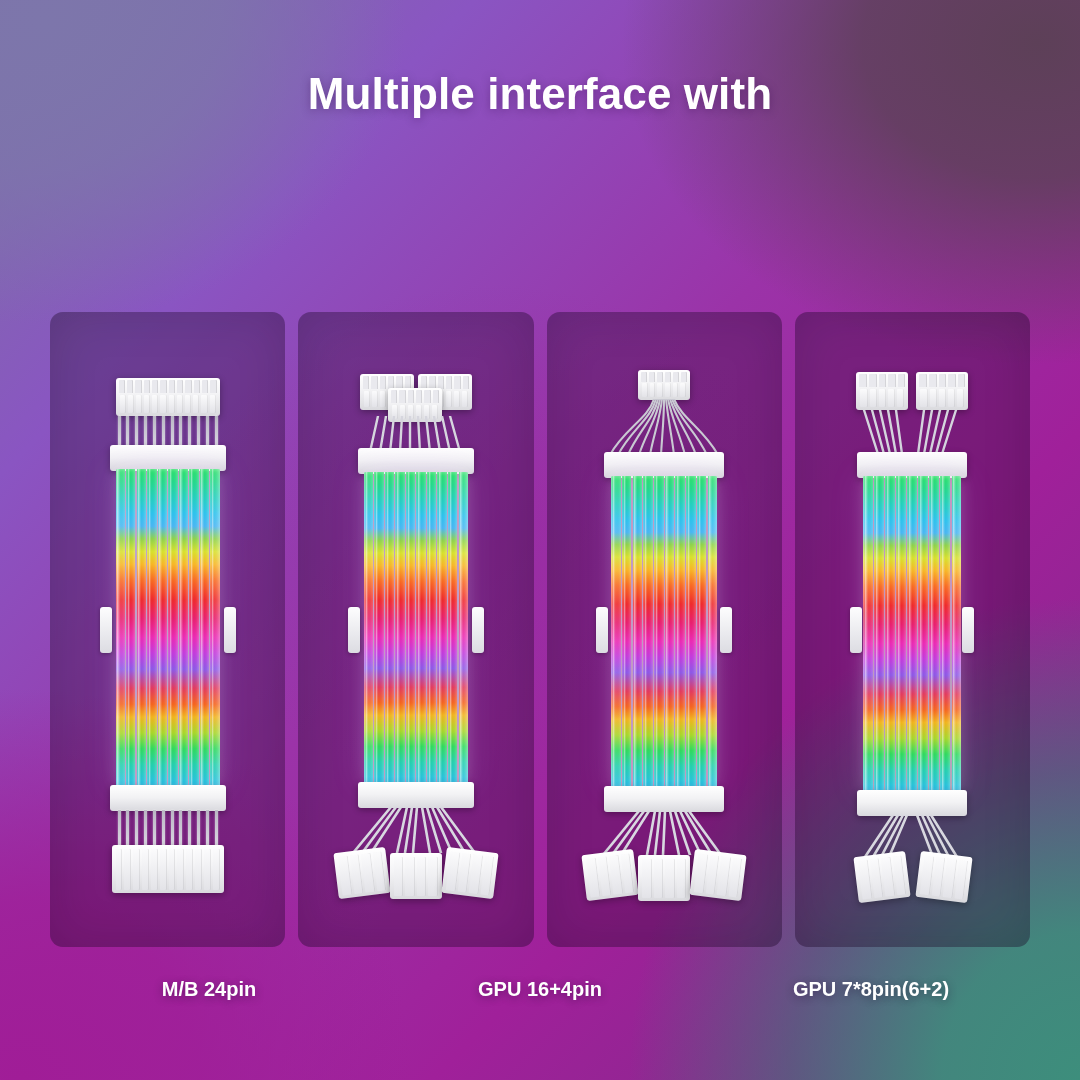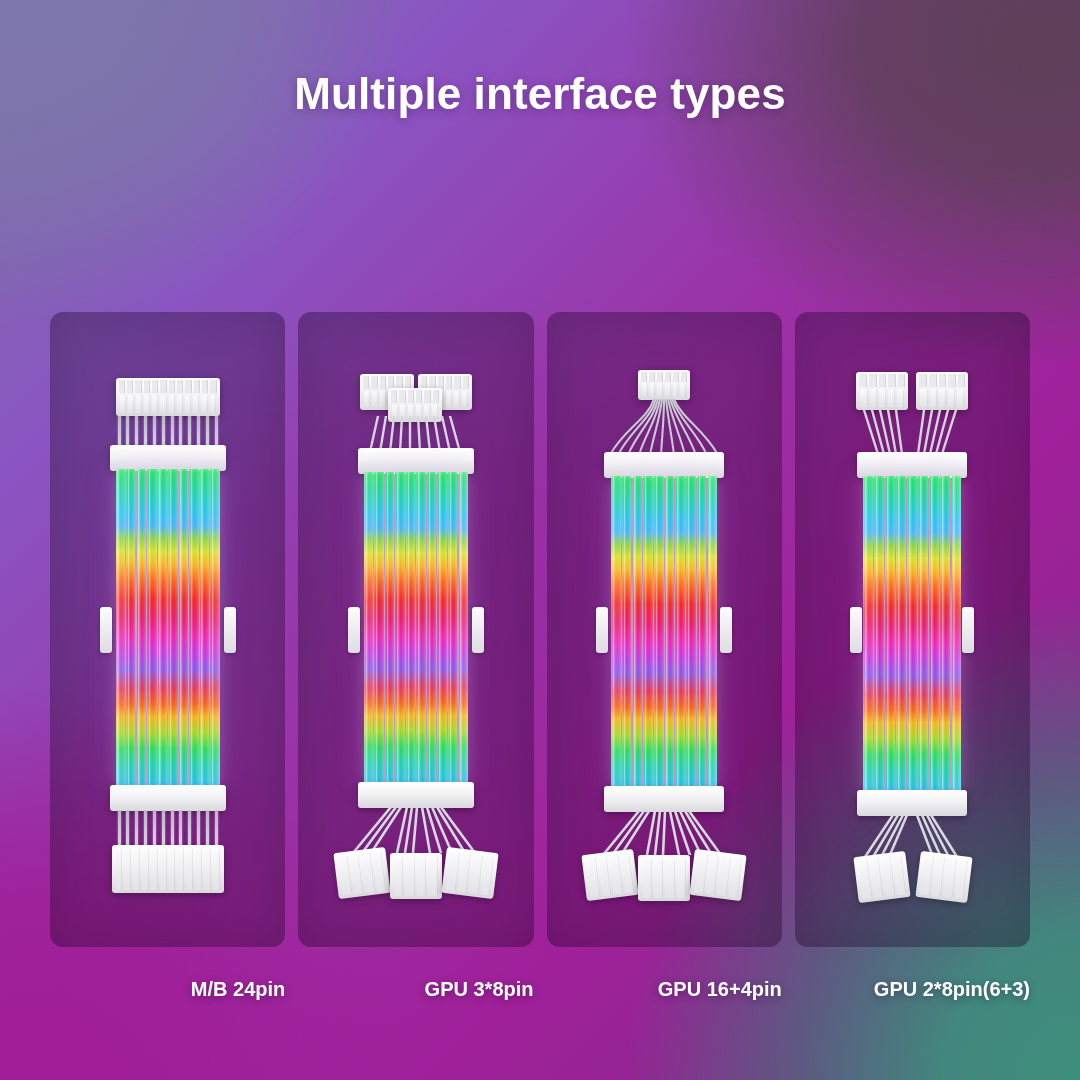--- a/index.html
+++ b/index.html
@@ -111,38 +111,38 @@
   
   .cone{ position:absolute; left:50%; transform:translateX(-50%); }
   .cone svg{ display:block; }
 
   
   .legs{ position:absolute; left:50%; transform:translateX(-50%); }
   .legs svg{ display:block; }
 
   
   .captions{ position:absolute; left:50px; top:975px; width:980px; z-index:6; display:flex; gap:13px; }
-  .cap{ flex:1 1 0; text-align:right; color:#fff; font-size:20px; font-weight:700; line-height:1.45;
+  .cap{ flex:1 1 0; text-align:center; color:#fff; font-size:20px; font-weight:700; line-height:1.45;
         text-shadow:0 2px 8px rgba(30,5,45,.4); }
   .cap .l2{ display:block; }
 </style>
 </head>
 <body>
 
 <div id="bg">
   <div class="g g1"></div>
   <div class="g g2"></div>
   <div class="g g4"></div>
   <div class="g g5"></div>
   <div class="g g6"></div>
   <div class="g g3"></div>
 </div>
 
 <div class="headings">
-  <div class="h-line h1">Multiple interface types</div>
+  <div class="h-line h1">Multiple interface with</div>
 </div>
 
 <div class="panels">
 
   <div class="panel">
     <div class="panel-inner">
       <div class="cable">
 
         <div class="conn" style="left:50%;transform:translateX(-50%);top:66px;width:104px;height:38px;">
           <div class="teeth">
@@ -650,23 +650,19 @@
   </div>
 
 </div>
 
 <div class="captions">
   <div class="cap">
     <span>M/B 24pin</span>
     <span class="l2"></span>
   </div>
   <div class="cap">
-    <span>GPU 3*8pin</span>
-    <span class="l2"></span>
-  </div>
-  <div class="cap">
     <span>GPU 16+4pin</span>
   </div>
   <div class="cap">
-    <span>GPU 2*8pin(6+3)</span>
+    <span>GPU 7*8pin(6+2)</span>
     <span class="l2"></span>
   </div>
 </div>
 
 </body></html>

